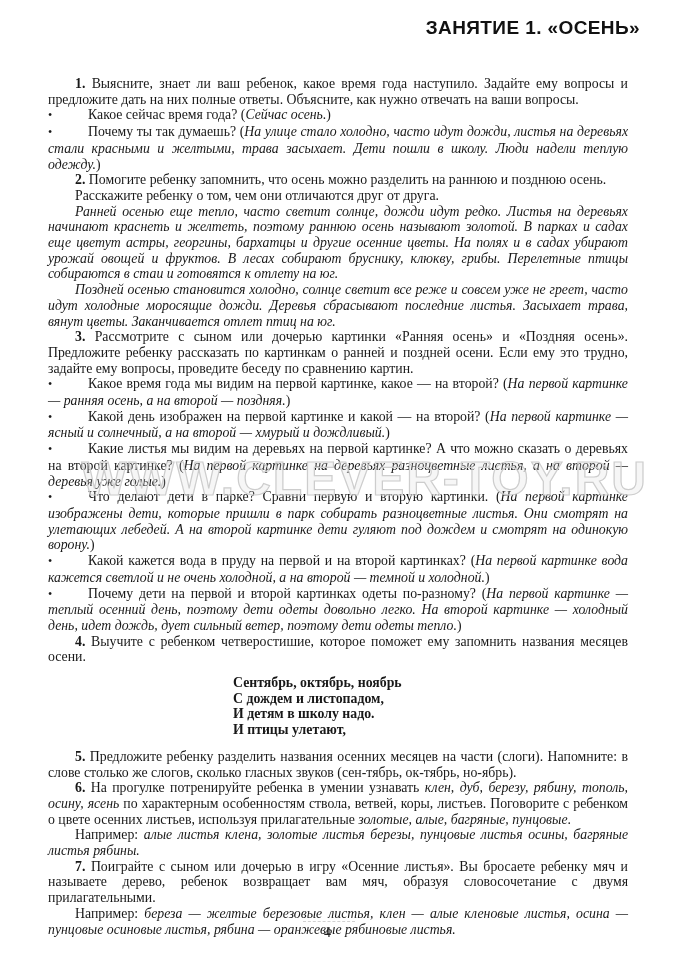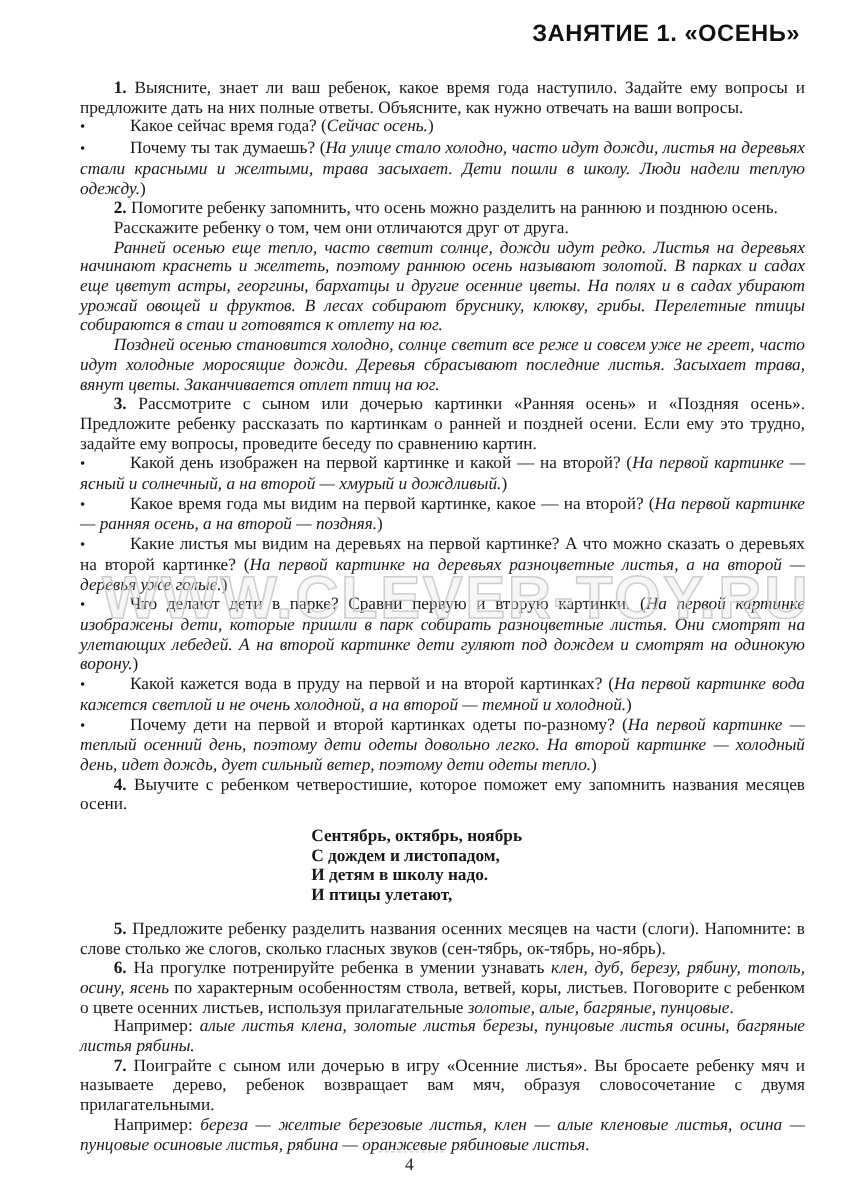--- a/index.html
+++ b/index.html
@@ -22,26 +22,25 @@
     font-family: "Liberation Sans", sans-serif;
     font-weight: bold;
     font-size: 19px;
     letter-spacing: 0.4px;
     color: #111;
     z-index: 1;
     margin-left: 20px;
   }
   .doc {
     position: absolute;
-    top: 62px; left: 48px; width: 580px;
+    top: 76px; left: 48px; width: 580px;
     font-size: 13.8px;
     line-height: 15.7px;
     text-align: justify;
     z-index: 1;
-    margin-left: 16px;
   }
   .doc p { margin: 0; padding: 0; }
   p.indent { text-indent: 27px; }
   .bullet-marker {
     display: inline-block;
     width: 40px;
     font-size: 12px;
     vertical-align: baseline;
   }
   .run-b { font-weight: bold; }
@@ -90,22 +89,22 @@
   <div class="watermark">WWW.CLEVER-TOY.RU</div>
   <div class="doc">
       <p class="indent"><span class="run-b">1.</span><span class="run-r"> Выясните, знает ли ваш ребенок, какое время года наступило. Задайте ему вопросы и предложите дать на них полные ответы. Объясните, как нужно отвечать на ваши вопросы.</span></p>
       <p class="bullet"><span class="bullet-marker">•</span><span class="run-r">Какое сейчас время года? (</span><span class="run-i">Сейчас осень.</span><span class="run-r">)</span></p>
       <p class="bullet"><span class="bullet-marker">•</span><span class="run-r">Почему ты так думаешь? (</span><span class="run-i">На улице стало холодно, часто идут дожди, листья на деревьях стали красными и желтыми, трава засыхает. Дети пошли в школу. Люди надели теплую одежду.</span><span class="run-r">)</span></p>
       <p class="indent"><span class="run-b">2.</span><span class="run-r"> Помогите ребенку запомнить, что осень можно разделить на раннюю и позднюю осень.</span></p>
       <p class="indent"><span class="run-r">Расскажите ребенку о том, чем они отличаются друг от друга.</span></p>
       <p class="indent"><span class="run-i">Ранней осенью еще тепло, часто светит солнце, дожди идут редко. Листья на деревьях начинают краснеть и желтеть, поэтому раннюю осень называют золотой. В парках и садах еще цветут астры, георгины, бархатцы и другие осенние цветы. На полях и в садах убирают урожай овощей и фруктов. В лесах собирают бруснику, клюкву, грибы. Перелетные птицы собираются в стаи и готовятся к отлету на юг.</span></p>
       <p class="indent"><span class="run-i">Поздней осенью становится холодно, солнце светит все реже и совсем уже не греет, часто идут холодные моросящие дожди. Деревья сбрасывают последние листья. Засыхает трава, вянут цветы. Заканчивается отлет птиц на юг.</span></p>
       <p class="indent"><span class="run-b">3.</span><span class="run-r"> Рассмотрите с сыном или дочерью картинки «Ранняя осень» и «Поздняя осень». Предложите ребенку рассказать по картинкам о ранней и поздней осени. Если ему это трудно, задайте ему вопросы, проведите беседу по сравнению картин.</span></p>
+      <p class="bullet"><span class="bullet-marker">•</span><span class="run-r">Какое время года мы видим на первой картинке, какое — на второй? (</span><span class="run-i">На первой картинке — ранняя осень, а на второй — поздняя.</span><span class="run-r">)</span></p>
       <p class="bullet"><span class="bullet-marker">•</span><span class="run-r">Какой день изображен на первой картинке и какой — на второй? (</span><span class="run-i">На первой картинке — ясный и солнечный, а на второй — хмурый и дождливый.</span><span class="run-r">)</span></p>
-      <p class="bullet"><span class="bullet-marker">•</span><span class="run-r">Какое время года мы видим на первой картинке, какое — на второй? (</span><span class="run-i">На первой картинке — ранняя осень, а на второй — поздняя.</span><span class="run-r">)</span></p>
       <p class="bullet"><span class="bullet-marker">•</span><span class="run-r">Какие листья мы видим на деревьях на первой картинке? А что можно сказать о деревьях на второй картинке? (</span><span class="run-i">На первой картинке на деревьях разноцветные листья, а на второй — деревья уже голые.</span><span class="run-r">)</span></p>
       <p class="bullet"><span class="bullet-marker">•</span><span class="run-r">Что делают дети в парке? Сравни первую и вторую картинки. (</span><span class="run-i">На первой картинке изображены дети, которые пришли в парк собирать разноцветные листья. Они смотрят на улетающих лебедей. А на второй картинке дети гуляют под дождем и смотрят на одинокую ворону.</span><span class="run-r">)</span></p>
       <p class="bullet"><span class="bullet-marker">•</span><span class="run-r">Какой кажется вода в пруду на первой и на второй картинках? (</span><span class="run-i">На первой картинке вода кажется светлой и не очень холодной, а на второй — темной и холодной.</span><span class="run-r">)</span></p>
       <p class="bullet"><span class="bullet-marker">•</span><span class="run-r">Почему дети на первой и второй картинках одеты по-разному? (</span><span class="run-i">На первой картинке — теплый осенний день, поэтому дети одеты довольно легко. На второй картинке — холодный день, идет дождь, дует сильный ветер, поэтому дети одеты тепло.</span><span class="run-r">)</span></p>
       <p class="indent"><span class="run-b">4.</span><span class="run-r"> Выучите с ребенком четверостишие, которое поможет ему запомнить названия месяцев осени.</span></p>
       <div class="poem">
         <span class="poem-line">Сентябрь, октябрь, ноябрь</span>
         <span class="poem-line">С дождем и листопадом,</span>
         <span class="poem-line">И детям в школу надо.</span>
         <span class="poem-line">И птицы улетают,</span>

